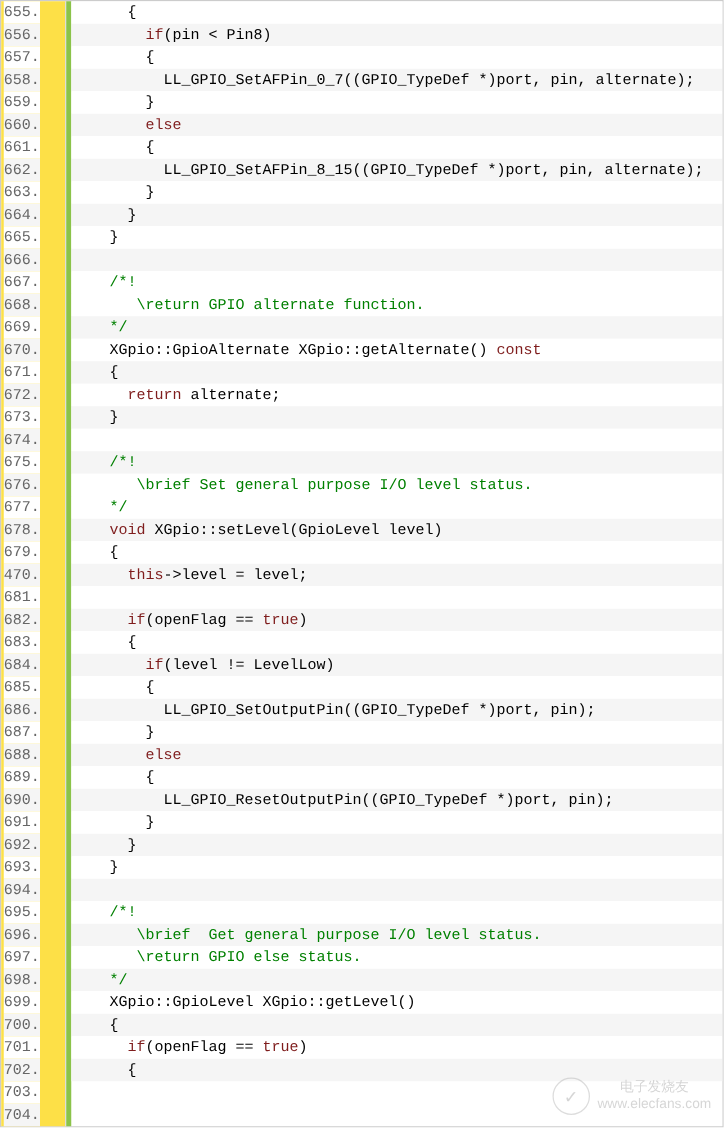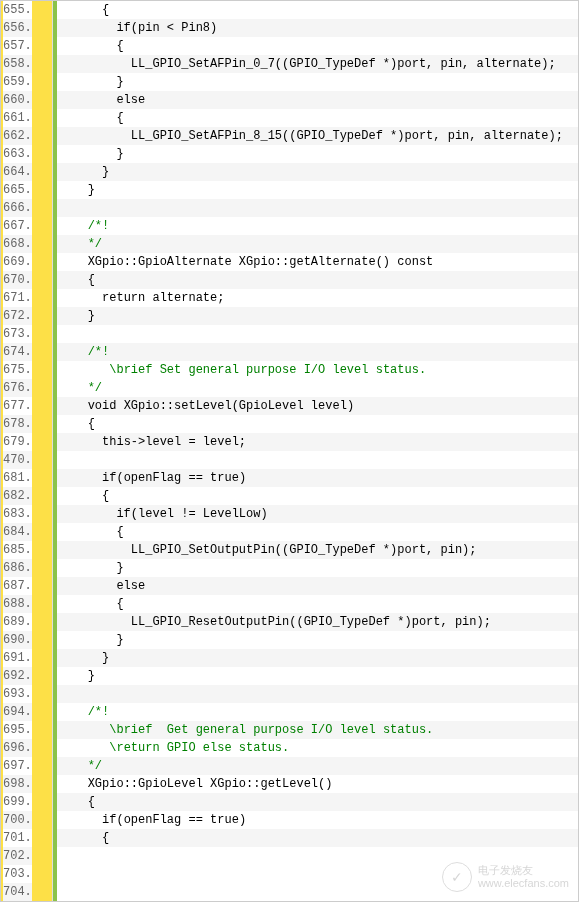--- a/index.html
+++ b/index.html
@@ -36,21 +36,21 @@
       overflow: hidden;
     }
     .code-line {
       height: 18px;
       line-height: 18px;
       white-space: pre;
       padding-left: 2px;
     }
     .odd { background: #f5f5f5; }
     .even { background: #ffffff; }
-    .keyword { color: #000000; }
+    .keyword { color: #7f1d1d; }
     .comment { color: #008000; }
     .normal { color: #000; }
     .watermark {
       position: absolute;
       bottom: 10px;
       right: 10px;
       opacity: 0.4;
       color: #999;
       font-family: Arial, sans-serif;
       font-size: 11px;
@@ -65,20 +65,21 @@
       border-radius: 50%;
       display: flex;
       align-items: center;
       justify-content: center;
       font-size: 14px;
     }
     .watermark-text {
       display: flex;
       flex-direction: column;
       line-height: 1.2;
+      text-align: center;
     }
   </style>
 </head>
 <body>
 
 <div class="editor">
   <div class="gutter" id="gutter">
       <div class="gutter-line even">655.</div>
       <div class="gutter-line odd">656.</div>
       <div class="gutter-line even">657.</div>
@@ -138,20 +139,21 @@
       <div class="code-line odd">          <span class="normal">LL_GPIO_SetAFPin_0_7((GPIO_TypeDef *)port, pin, alternate);</span></div>
       <div class="code-line even">        <span class="normal">}</span></div>
       <div class="code-line odd">        <span class="keyword">else</span></div>
       <div class="code-line even">        <span class="normal">{</span></div>
       <div class="code-line odd">          <span class="normal">LL_GPIO_SetAFPin_8_15((GPIO_TypeDef *)port, pin, alternate);</span></div>
       <div class="code-line even">        <span class="normal">}</span></div>
       <div class="code-line odd">      <span class="normal">}</span></div>
       <div class="code-line even">    <span class="normal">}</span></div>
       <div class="code-line odd">  </div>
       <div class="code-line even">    <span class="comment">/*!</span></div>
+      <div class="code-line even">      <span class="comment"> \return GPIO alternate function.</span></div>
       <div class="code-line odd">    <span class="comment">*/</span></div>
       <div class="code-line even">    <span class="normal">XGpio::GpioAlternate XGpio::getAlternate() </span><span class="keyword">const</span></div>
       <div class="code-line odd">    <span class="normal">{</span></div>
       <div class="code-line even">      <span class="keyword">return</span><span class="normal"> alternate;</span></div>
       <div class="code-line odd">    <span class="normal">}</span></div>
       <div class="code-line even">  </div>
       <div class="code-line odd">    <span class="comment">/*!</span></div>
       <div class="code-line even">      <span class="comment"> \brief Set general purpose I/O level status.</span></div>
       <div class="code-line even">    <span class="comment">*/</span></div>
       <div class="code-line odd">    <span class="keyword">void</span><span class="normal"> XGpio::setLevel(GpioLevel level)</span></div>

